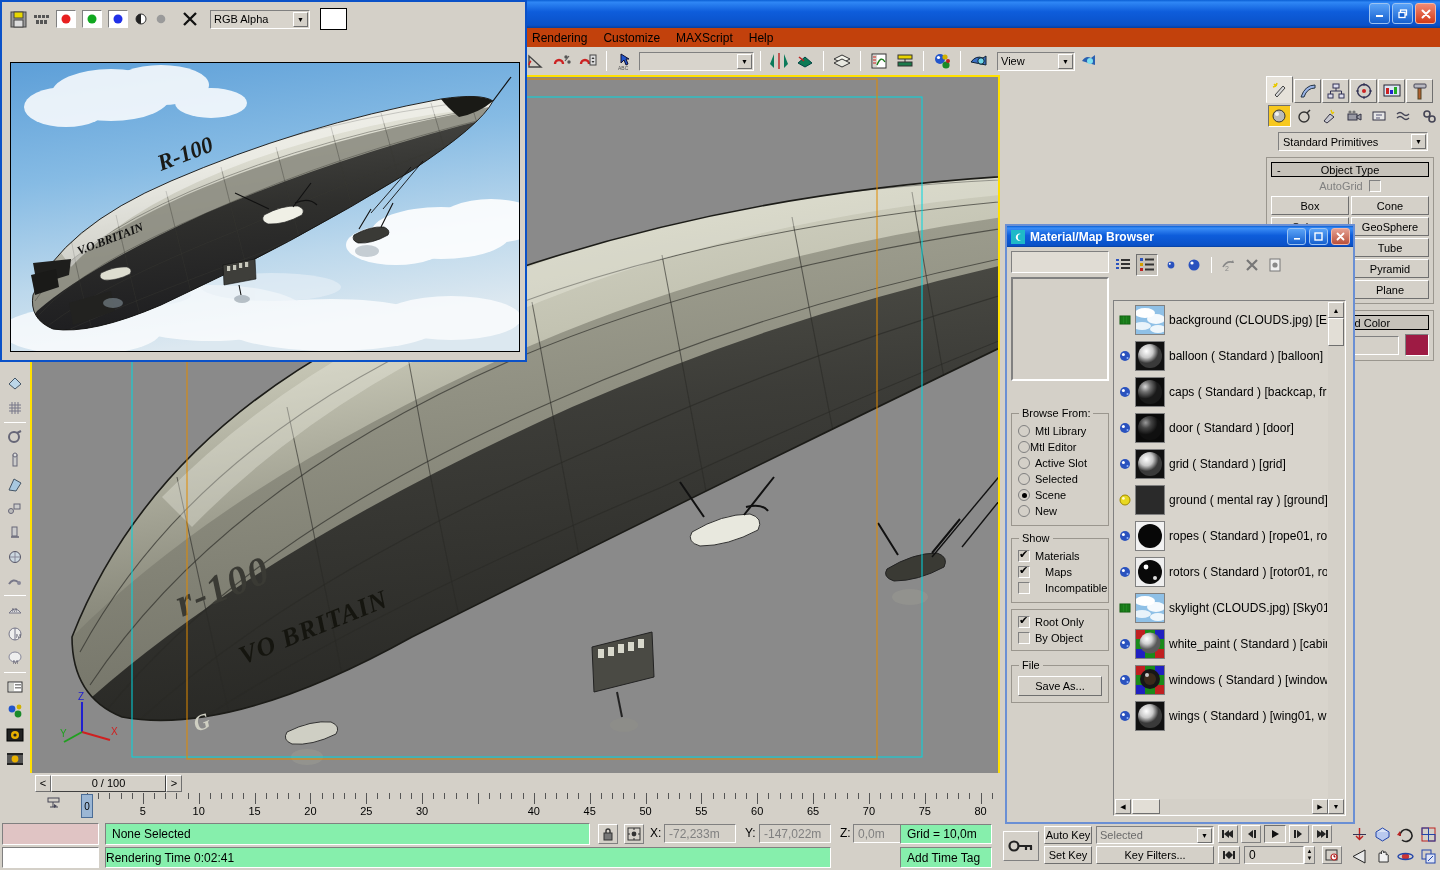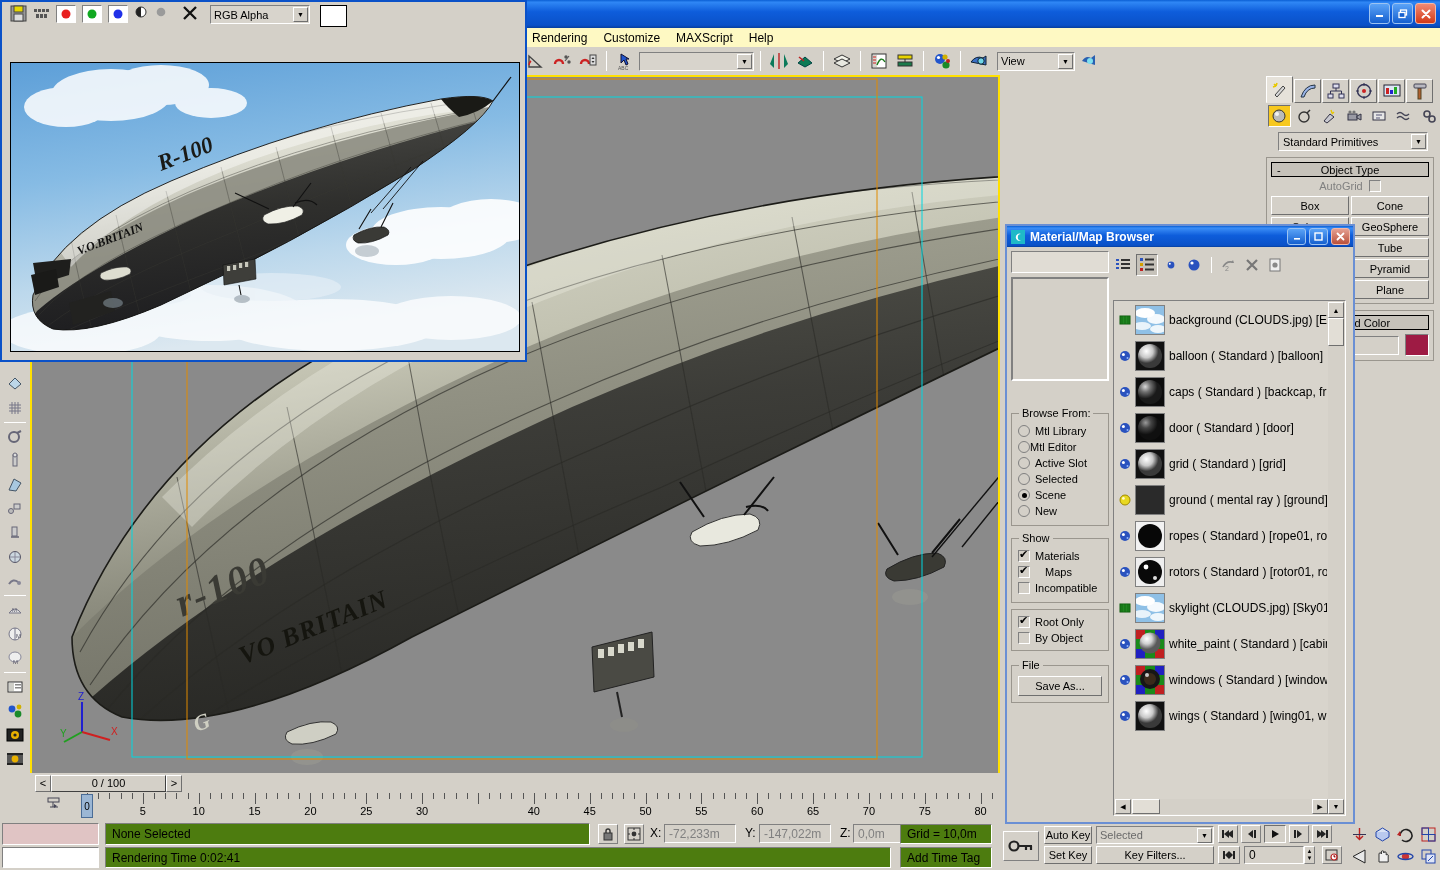--- a/index.html
+++ b/index.html
@@ -8,21 +8,21 @@
     font-family:"Liberation Sans", sans-serif;
     font-size:11px;
     background:#d4d0c8;
     color:#000;
     -webkit-font-smoothing:none;
   }
   #app{ position:relative; width:1440px; height:870px; }
 
   
   .raised{ border:1px solid; border-color:#fff #808080 #808080 #fff; background:#d4d0c8; }
-  .sunken{ border:1px solid; border-color:#808080 #fff #fff #808080; background:#4d7c0f; }
+  .sunken{ border:1px solid; border-color:#808080 #fff #fff #808080; background:#86efac; }
   .field{ border:1px solid; border-color:#808080 #fff #fff #808080; background:#fff; }
   .grp{ border:1px solid #9a968e; position:relative; }
   .grp > .grp-title{
     position:absolute; top:-7px; left:7px; background:#d4d0c8;
     padding:0 3px; font-size:11px; color:#000;
   }
 
   .btn{
     background:#d4d0c8;
     border:1px solid; border-color:#ffffff #6f6f6f #6f6f6f #ffffff;
@@ -43,21 +43,21 @@
     width:21px; height:21px; border:1px solid #9cc3f2;
     border-radius:3px; display:flex; align-items:center; justify-content:center;
     color:#fff; font-size:10px; font-weight:bold;
     background:linear-gradient(180deg,#5ba3f7,#1560cf);
   }
   .win-btn.close{ background:linear-gradient(180deg,#f08a74,#d33a17); border-color:#f3b7a6; }
 
   
   #menubar{
     position:absolute; left:0; top:28px; width:1440px; height:19px;
-    background:#fef9c3; display:flex; align-items:center; padding-left:524px;
+    background:#c2410c; display:flex; align-items:center; padding-left:524px;
   }
   #menubar .mi{ padding:2px 8px; font-size:12px; }
 
   
   #maintoolbar{
     position:absolute; left:0; top:47px; width:1440px; height:28px;
     background:#d4d0c8; display:flex; align-items:center; padding-left:524px; gap:2px;
   }
   .tb-ico{ width:24px; height:24px; display:flex;align-items:center;justify-content:center; }
   .tb-sep{ width:1px; height:20px; background:#808080; margin:0 4px;
@@ -171,21 +171,21 @@
     position:absolute; left:0; top:0; width:527px; height:362px;
     background:#d4d0c8;
     border:2px solid #0a51c8;
   }
   #rfw-title{
     height:22px;
     background:linear-gradient(180deg,#0a5fd4 0%, #3b8ef7 10%, #0e5ddb 45%, #0a51c8 92%, #073f9e 100%);
     display:flex; align-items:center; padding-left:4px; gap:5px;
     color:#fff; font-weight:bold; font-size:12px;
   }
-  #rfw-toolbar{ height:30px; display:flex; gap:6px; padding:3px 8px; }
+  #rfw-toolbar{ height:30px; display:flex; align-items:center; gap:6px; padding:17px 8px; }
   .ch-btn{ width:20px;height:18px; background:#fff; border:1px solid;
       border-color:#808080 #fff #fff #808080; display:flex;align-items:center;justify-content:center;}
   #rfw-img{ position:absolute; left:8px; top:60px; width:510px; height:290px;
       border:1px solid #000; overflow:hidden; background:#9cc3e8; }
 
   
   #mmb{
     position:absolute; left:1005px; top:224px; width:350px; height:600px;
     background:#d4d0c8; border:2px solid #6a8fd4;
   }
@@ -715,21 +715,21 @@
           </svg>
       </div>
     </div>
 
     <div id="statusbar">
 
       <div class="sunken" style="position:absolute;left:2px;top:2px;width:97px;height:22px;background:#e0c4c4"></div>
       <div class="sunken" style="position:absolute;left:2px;top:26px;width:97px;height:21px;background:#fff"></div>
 
       <div class="sunken" style="position:absolute;left:105px;top:2px;width:485px;height:22px;display:flex;align-items:center;padding-left:6px;font-size:12px">None Selected</div>
-      <div class="sunken" style="position:absolute;left:105px;top:26px;width:786px;height:21px;display:flex;align-items:center;padding-left:6px;font-size:12px">Rendering Time  0:02:41</div>
+      <div class="sunken" style="position:absolute;left:105px;top:26px;width:726px;height:21px;display:flex;align-items:center;font-size:12px">Rendering Time  0:02:41</div>
 
       <div class="raised" style="position:absolute;left:598px;top:3px;width:20px;height:20px;display:flex;align-items:center;justify-content:center">
         <svg width="12" height="14" viewBox="0 0 12 14">
             <rect x="2" y="6" width="8" height="7" fill="#777" stroke="#333"></rect>
             <path d="M4 6 V4 a2 2 0 0 1 4 0 V6" fill="none" stroke="#333" stroke-width="1.4"></path>
           </svg>
       </div>
       <div class="raised" style="position:absolute;left:624px;top:3px;width:20px;height:20px;display:flex;align-items:center;justify-content:center">
         <svg width="14" height="14" viewBox="0 0 14 14">
             <rect x="1" y="1" width="12" height="12" fill="none" stroke="#333"></rect>
@@ -1251,21 +1251,21 @@
       <div class="grp" style="margin-top:12px;padding:9px 6px 6px 6px">
         <div class="grp-title">Show</div>
         <div style="display:flex;align-items:center;gap:5px;height:16px">
           <span class="chk on"></span>
           <span>Materials</span>
         </div>
         <div style="display:flex;align-items:center;gap:15px;height:16px">
           <span class="chk on"></span>
           <span>Maps</span>
         </div>
-        <div style="display:flex;align-items:center;gap:5px;height:16px">
+        <div style="display:flex;align-items:center;gap:15px;height:16px">
           <span class="chk"></span>
           <span>Incompatible</span>
         </div>
       </div>
 
       <div class="grp" style="margin-top:6px;padding:4px 6px">
         <div style="display:flex;align-items:center;gap:5px;height:16px">
           <span class="chk on"></span>
           <span>Root Only</span>
         </div>

